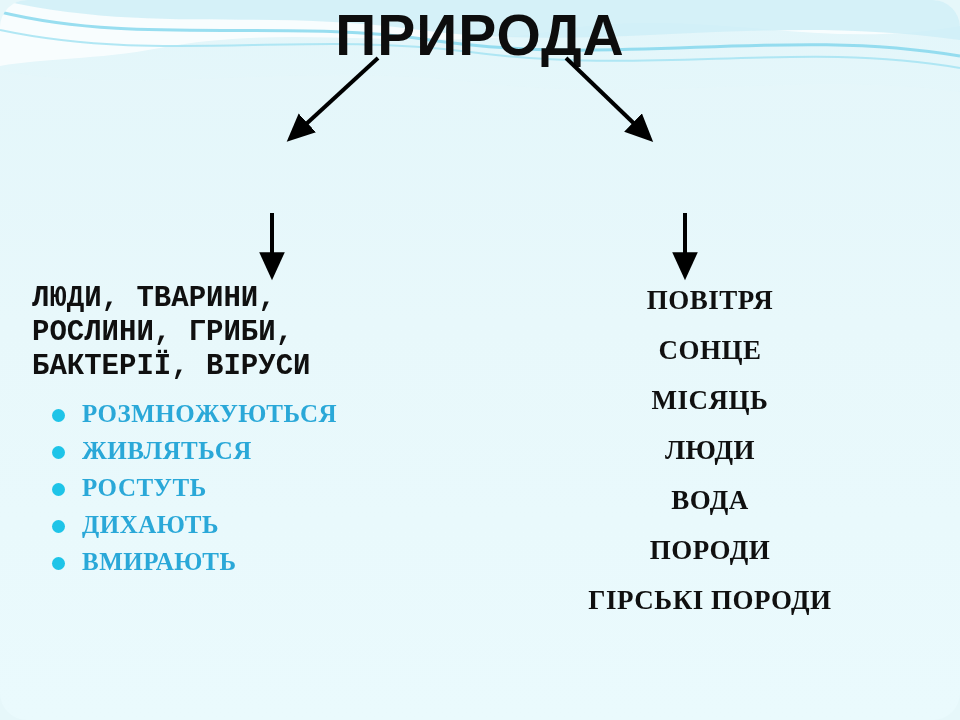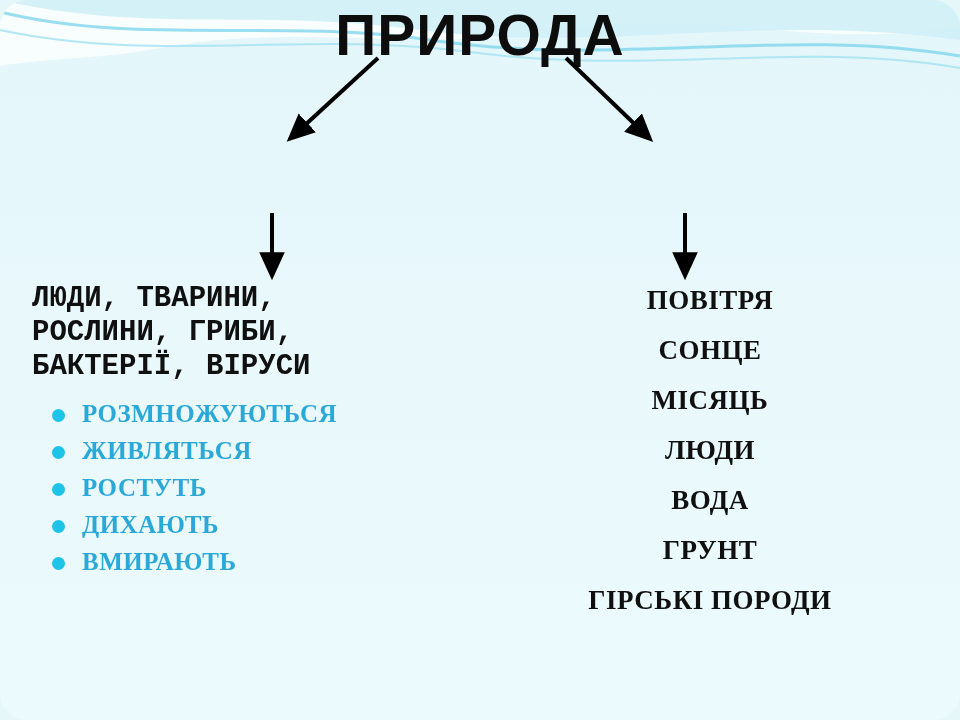--- a/index.html
+++ b/index.html
@@ -166,18 +166,18 @@
     </ul>
   </div>
 
   <div class="col" id="col-nonlive">
     <ul class="nonlive-list">
       <li>ПОВІТРЯ</li>
       <li>СОНЦЕ</li>
       <li>МІСЯЦЬ</li>
       <li>ЛЮДИ</li>
       <li>ВОДА</li>
-      <li>ГРУНТ</li>
+      <li>ПОРОДИ</li>
       <li>ГІРСЬКІ ПОРОДИ</li>
     </ul>
   </div>
 
 </div>
 
 </body></html>

